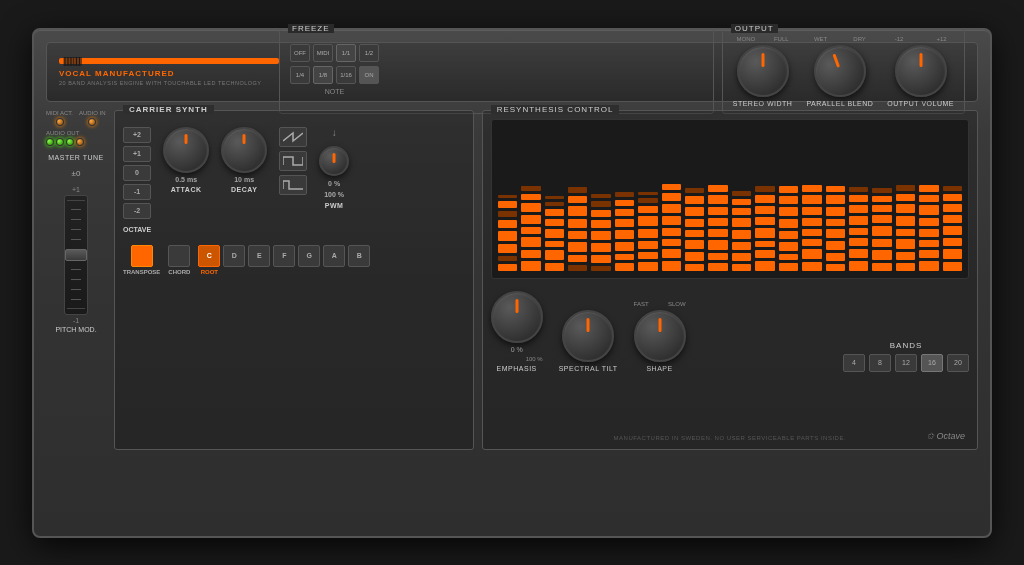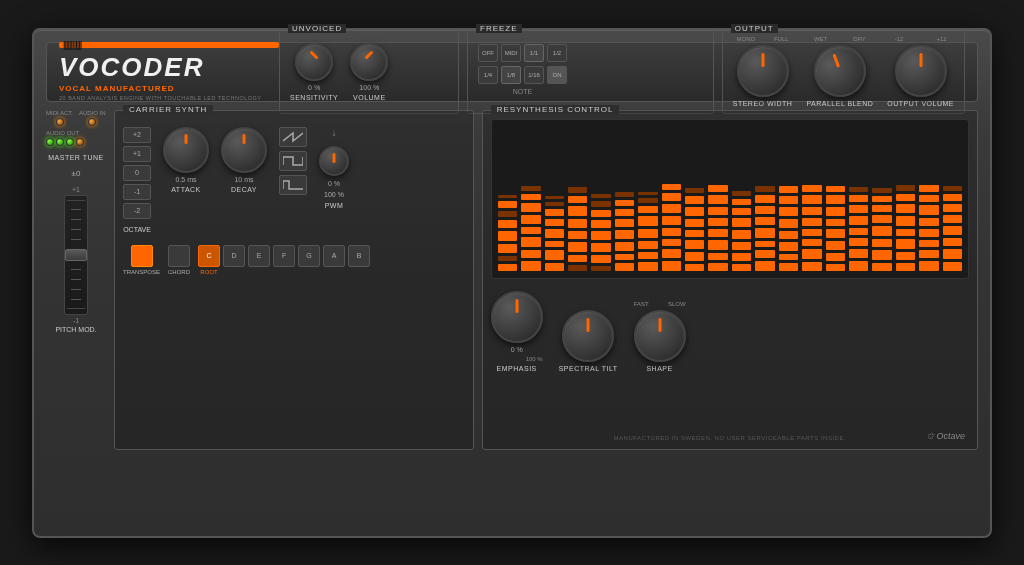--- a/index.html
+++ b/index.html
@@ -244,20 +244,21 @@
     }
 
     
     .carrier-section {
       flex: 1;
       border: 1px solid #555;
       border-radius: 3px;
       padding: 8px;
       position: relative;
       background: rgba(0,0,0,0.2);
+      font-weight: bold;
     }
 
     .section-title {
       position: absolute;
       top: -6px;
       left: 8px;
       background: #2e2e2e;
       padding: 0 6px;
       font-size: 8px;
       color: #ccc;
@@ -491,42 +492,26 @@
 <body>
 
 <div class="vocoder-unit">
 
   <div class="top-bar">
 
     <div class="logo-section">
       <div class="logo-stripe">
         <span style="color:#1a1a1a;font-weight:900;font-size:9px;letter-spacing:-1px;">||||||||||||</span>
       </div>
-      <div style="display:flex;align-items:baseline;gap:2px;">
-        <span style="font-size:26px;font-weight:900;color:#f0f0f0;letter-spacing:2px;font-style:italic;">VOCODER</span>
-      </div>
       <div style="font-size:8px;color:#ff6600;font-weight:bold;letter-spacing:1px;margin-top:1px;">VOCAL MANUFACTURED</div>
       <div style="font-size:5.5px;color:#777;letter-spacing:0.5px;margin-top:2px;">20 BAND ANALYSIS ENGINE WITH TOUCHABLE LED TECHNOLOGY</div>
     </div>
 
     <div class="top-sections">
 
-      <div class="panel-section" style="min-width:180px;">
-        <div class="panel-label">UNVOICED</div>
-        <div class="knob-group">
-          <div class="knob knob-rot-left knob-orange"></div>
-          <div class="knob-val">0 %</div>
-          <div class="knob-label">SENSITIVITY</div>
-        </div>
-        <div class="knob-group">
-          <div class="knob knob-rot-right knob-orange"></div>
-          <div class="knob-val">100 %</div>
-          <div class="knob-label">VOLUME</div>
-        </div>
-      </div>
 
       <div class="panel-section freeze-section" style="flex-direction:column;align-items:flex-start;min-width:160px;">
         <div class="panel-label">FREEZE</div>
         <div style="display:flex;flex-direction:column;gap:4px;margin-top:8px;">
           <div style="display:flex;gap:3px;">
             <div class="freeze-btn" style="font-size:6px;color:#aaa;">OFF</div>
             <div class="freeze-btn" style="font-size:6px;color:#aaa;">MIDI</div>
             <div class="freeze-btn active" style="font-size:6px;color:#aaa;">1/1</div>
             <div class="freeze-btn" style="font-size:6px;color:#aaa;">1/2</div>
           </div>
@@ -938,20 +923,30 @@
 
         <div class="knob-group">
           <div style="display:flex;justify-content:space-between;width:52px;font-size:6px;color:#888;">
             <span>FAST</span>
             <span>SLOW</span>
           </div>
           <div class="knob knob-large knob-orange"></div>
           <div class="knob-label">SHAPE</div>
         </div>
 
+        <div class="bands-section">
+          <div class="bands-label">BANDS</div>
+          <div class="bands-buttons">
+            <div class="band-btn">4</div>
+            <div class="band-btn">8</div>
+            <div class="band-btn">12</div>
+            <div class="band-btn active">16</div>
+            <div class="band-btn">20</div>
+          </div>
+        </div>
       </div>
 
       <div class="manufactured-text">MANUFACTURED IN SWEDEN. NO USER SERVICEABLE PARTS INSIDE.</div>
       <div class="softube-logo">
         <span style="font-style:italic;color:#777;">✩</span>
         <span>Octave</span>
       </div>
     </div>
 
   </div>

